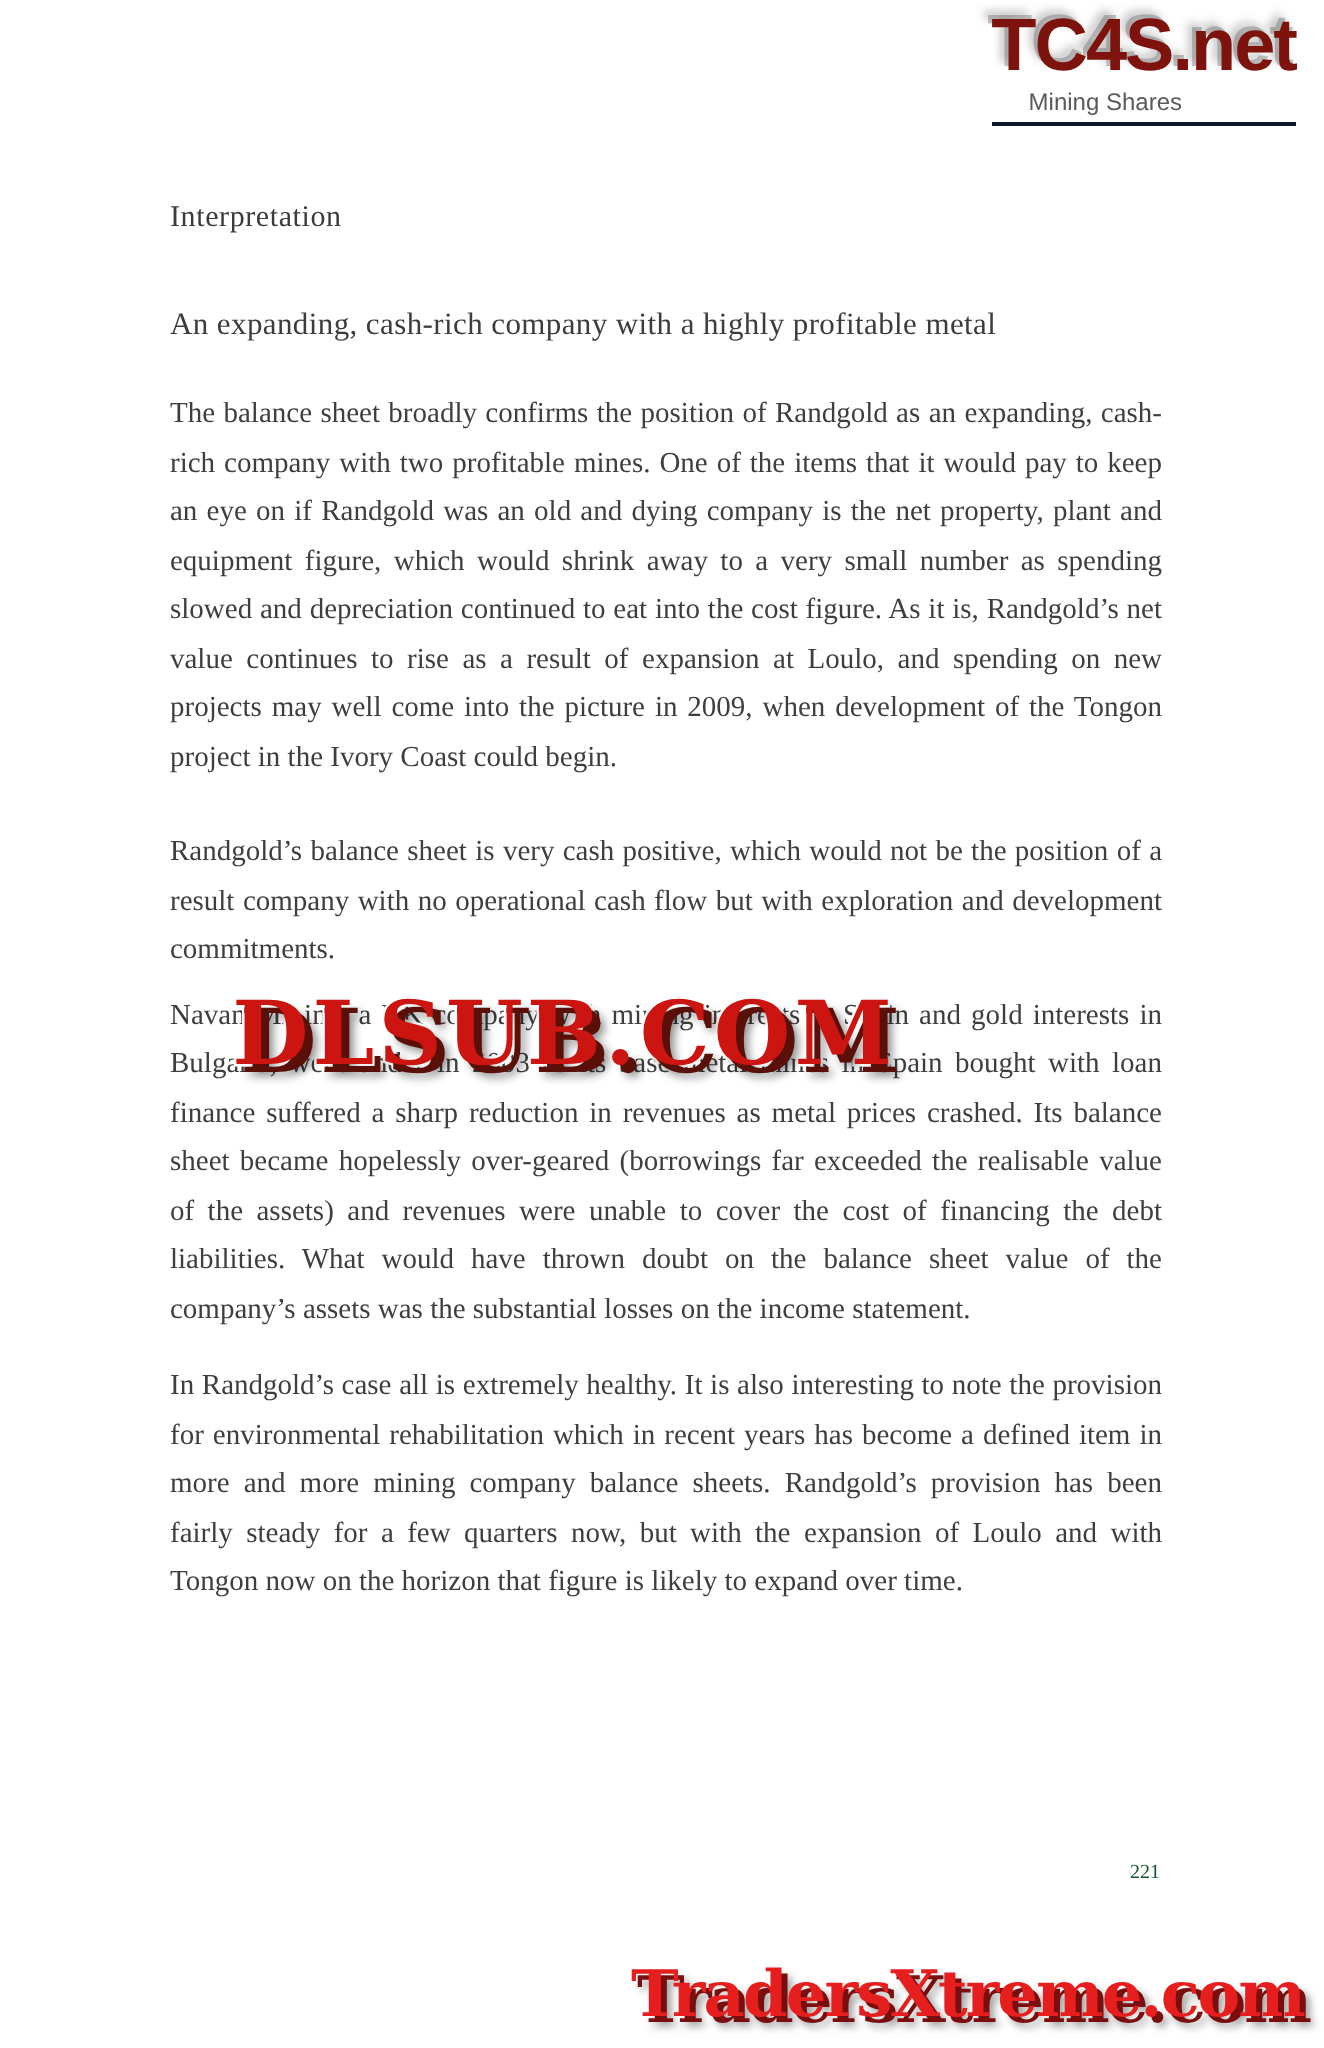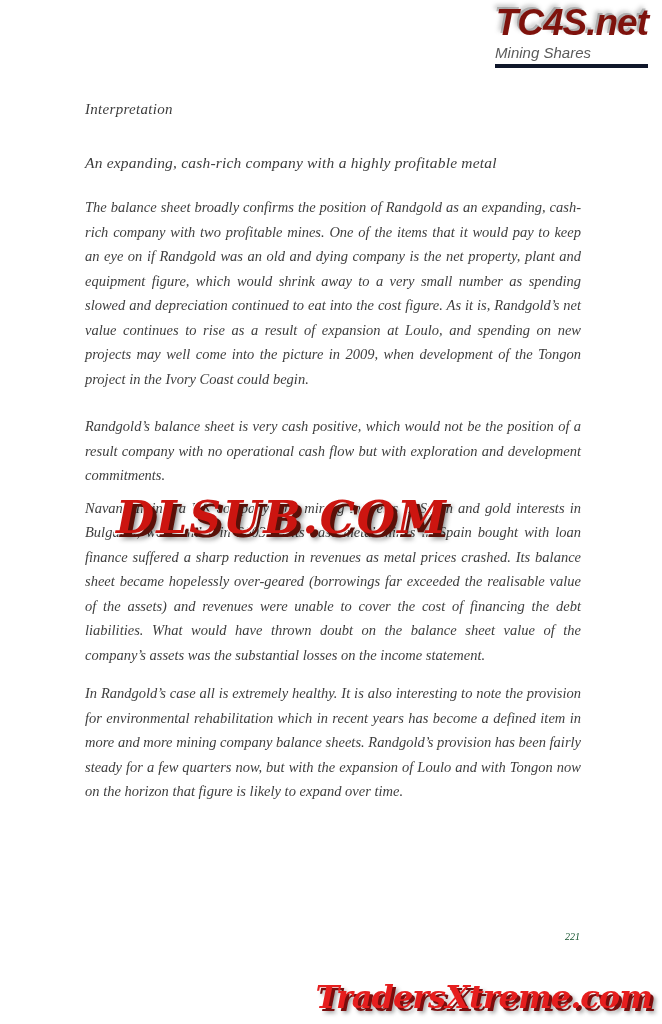--- a/index.html
+++ b/index.html
@@ -6,45 +6,44 @@
   html, body { background: #ffffff; }
   body {
     width: 662px; height: 1024px;
     font-family: "Liberation Serif", serif;
     position: relative; overflow: hidden;
   }
   .page {
     position: relative;
     width: 662px; height: 1024px;
     background: #ffffff;
-    font-style: italic;
   }
 
   
   .header {
     position: absolute; top: 4px; right: 14px;
     text-align: right;
   }
   .logo {
     font-family: "Liberation Sans", sans-serif;
     font-weight: bold;
     font-size: 37px;
     line-height: 1.05;
     letter-spacing: -1px;
     color: #7e120c;
     text-shadow: -2px -2px 0 rgba(90,90,90,0.35), -4px -4px 4px rgba(90,90,90,0.35);
   }
   .tagline {
     font-family: "Liberation Sans", sans-serif;
-    font-size: 15px;
+    font-size: 12px;
     color: #5a5a5a;
     margin-top: 1px;
     padding-right: 57px;
     padding-bottom: 3px;
-    border-bottom: 4px solid #0f172a;
+    border-bottom: 2px solid #0f172a;
   }
 
   
   .content {
     position: absolute;
     left: 85px; top: 101px;
     width: 496px;
     color: #3e3e3e;
   }
   h1.heading {

